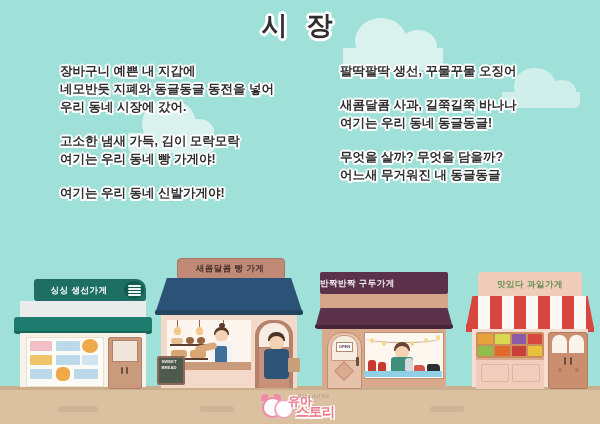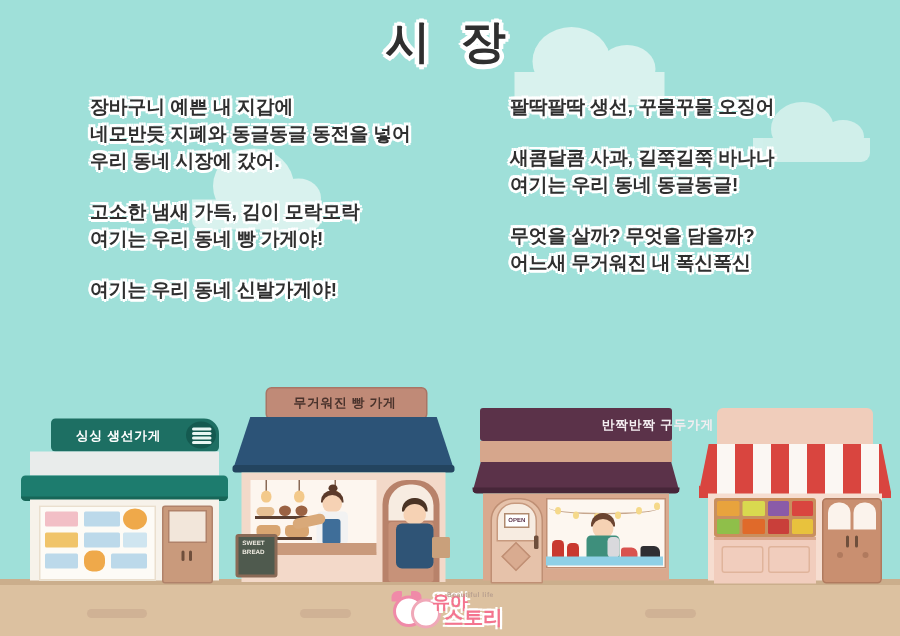--- a/index.html
+++ b/index.html
@@ -22,21 +22,21 @@
   .cloud.c2::before{width:54px;height:50px;left:14px;top:-34px;}
   .cloud.c2::after{width:30px;height:26px;left:56px;top:-14px;}
 
   .cloud.c3{left:502px;top:92px;width:78px;height:16px;border-radius:0 0 6px 6px;opacity:.85;}
   .cloud.c3::before{width:42px;height:36px;left:12px;top:-24px;}
   .cloud.c3::after{width:28px;height:22px;left:46px;top:-12px;}
 
   
   #title{
     position:absolute;left:0;right:0;top:8px;text-align:center;
-    font-size:30px;font-weight:bold;letter-spacing:6px;color:#2f2f2f;
+    font-size:26px;font-weight:bold;letter-spacing:6px;color:#2f2f2f;
     text-shadow:
       -2px -2px 0 #fff, 2px -2px 0 #fff, -2px 2px 0 #fff, 2px 2px 0 #fff,
       -3px 0 0 #fff, 3px 0 0 #fff, 0 -3px 0 #fff, 0 3px 0 #fff;
   }
 
   
   .verses{position:absolute;font-size:12.5px;font-weight:bold;line-height:18px;color:#2f2f2f;
     text-shadow:-1.5px -1.5px 0 #fff,1.5px -1.5px 0 #fff,-1.5px 1.5px 0 #fff,1.5px 1.5px 0 #fff,
                  -2px 0 0 #fff,2px 0 0 #fff,0 -2px 0 #fff,0 2px 0 #fff;}
   #verses-left{left:60px;top:62px;width:290px;}
@@ -96,21 +96,21 @@
   #customer-head{position:absolute;left:114px;top:78px;width:15px;height:14px;border-radius:50%;background:#f6d2b4;}
   #customer-hair{position:absolute;left:113px;top:74px;width:17px;height:9px;border-radius:8px 8px 0 0;background:#4a3324;}
   #customer-body{position:absolute;left:109px;top:91px;width:25px;height:30px;background:#2f5476;border-radius:4px;}
   #customer-bag{position:absolute;left:133px;top:100px;width:12px;height:14px;background:#c9a07b;border-radius:1px;}
   #chalkboard{position:absolute;left:2px;top:98px;width:24px;height:25px;background:#4f5a4e;border:2px solid #8a6a56;border-radius:2px;}
   #chalk-text{position:absolute;left:2px;top:101px;width:24px;text-align:center;font-size:4.2px;line-height:6px;color:#f0ece2;font-weight:bold;}
 
   
   #shop-shoe{left:310px;top:272px;width:148px;height:115px;}
   #shoe-signboard{position:absolute;left:10px;top:0;width:128px;height:22px;background:#5b3249;border-radius:2px;}
-  #shoe-sign-text{position:absolute;left:10px;top:0;width:156px;height:22px;line-height:22px;text-align:right;
+  #shoe-sign-text{position:absolute;left:10px;top:0;width:156px;height:22px;line-height:22px;text-align:left;
       font-size:8.5px;font-weight:bold;color:#f4eef1;letter-spacing:.5px;}
   #shoe-upper{position:absolute;left:10px;top:22px;width:128px;height:14px;background:#d6a68c;}
   #shoe-awning{position:absolute;left:5px;top:36px;width:138px;height:20px;background:#5b3249;
       clip-path:polygon(4% 0,96% 0,100% 100%,0 100%);}
   #shoe-awning-lip{position:absolute;left:5px;top:53px;width:138px;height:4px;background:#472639;border-radius:0 0 3px 3px;}
   #shoe-body{position:absolute;left:12px;top:57px;width:124px;height:58px;background:#d9a98e;}
   #shoe-window{position:absolute;left:54px;top:60px;width:78px;height:45px;background:#fdf7f0;border:1px solid #c08f74;}
   #shoe-door{position:absolute;left:17px;top:60px;width:33px;height:55px;background:#e6c2aa;border:1.5px solid #bf8f74;border-radius:15px 15px 1px 1px;}
   #shoe-door-glass{position:absolute;left:21px;top:63px;width:25px;height:24px;border-radius:12px 12px 0 0;background:#f7ece1;border:1px solid #c79a7f;}
   #open-sign{position:absolute;left:26px;top:70px;width:15px;height:8px;background:#fff;border:1px solid #b08a6e;
@@ -190,21 +190,21 @@
   <div class="verses" id="verses-right">
     <div class="stanza">
       <div class="line">팔딱팔딱 생선, 꾸물꾸물 오징어</div>
     </div>
     <div class="stanza">
       <div class="line">새콤달콤 사과, 길쭉길쭉 바나나</div>
       <div class="line">여기는 우리 동네 동글동글!</div>
     </div>
     <div class="stanza">
       <div class="line">무엇을 살까? 무엇을 담을까?</div>
-      <div class="line">어느새 무거워진 내 폭신폭신</div>
+      <div class="line">어느새 무거워진 내 동글동글</div>
     </div>
   </div>
 
   <div id="ground"></div>
   <div id="curb"></div>
   <div class="ground-dash" style="left:58px;width:40px;"></div>
   <div class="ground-dash" style="left:200px;width:34px;"></div>
   <div class="ground-dash" style="left:430px;width:34px;"></div>
 
   <div class="shop" id="shop-fish">
@@ -231,21 +231,21 @@
     <div class="tray" style="left:48px;top:88px;width:14px;height:14px;background:#efa94a;border-radius:40%;"></div>
     <div class="tray" style="left:66px;top:90px;width:24px;height:10px;background:#bcd9ea;"></div>
     <div id="fish-door"></div>
     <div id="fish-door-glass"></div>
     <div class="fish-handle" style="left:113px;"></div>
     <div class="fish-handle" style="left:118px;"></div>
   </div>
 
   <div class="shop" id="shop-bakery">
     <div id="bakery-signboard"></div>
-    <div id="bakery-sign-text">무거워진 빵 가게</div>
+    <div id="bakery-sign-text">새콤달콤 빵 가게</div>
     <div id="bakery-roof"></div>
     <div id="bakery-roof-edge"></div>
     <div id="bakery-body"></div>
     <div id="bakery-window"></div>
 
     <div class="lamp-cord" style="left:22px;"></div>
     <div class="lamp-bulb" style="left:19px;"></div>
     <div class="lamp-cord" style="left:44px;"></div>
     <div class="lamp-bulb" style="left:41px;"></div>
     <div class="lamp-cord" style="left:68px;"></div>
@@ -308,20 +308,21 @@
     <div class="shoe-item" style="left:58px;top:88px;width:8px;height:13px;background:#c9392f;border-radius:3px 3px 1px 1px;"></div>
     <div class="shoe-item" style="left:68px;top:90px;width:8px;height:11px;background:#c9392f;border-radius:3px 3px 1px 1px;"></div>
     <div class="shoe-item" style="left:104px;top:93px;width:11px;height:7px;background:#d9534f;"></div>
     <div class="shoe-item" style="left:117px;top:92px;width:13px;height:8px;background:#2f2f33;"></div>
     <div class="shoe-item" style="left:95px;top:86px;width:8px;height:14px;background:#d9d9dd;border-radius:3px;"></div>
     <div id="shoe-floor"></div>
   </div>
 
   <div class="shop" id="shop-fruit">
     <div id="fruit-signboard"></div>
+    <div id="fruit-sign-text">맛있다 과일가게</div>
     <div id="fruit-awning"></div>
     <div id="fruit-awning-scallop"></div>
     <div id="fruit-body"></div>
     <div id="fruit-stand"></div>
 
     <div class="crate" style="left:12px;top:62px;width:15px;height:10px;background:#e8a33d;"></div>
     <div class="crate" style="left:29px;top:62px;width:15px;height:10px;background:#d9d94f;"></div>
     <div class="crate" style="left:46px;top:62px;width:14px;height:10px;background:#8a5ba8;"></div>
     <div class="crate" style="left:62px;top:62px;width:14px;height:10px;background:#d9453f;"></div>
     <div class="crate" style="left:12px;top:74px;width:15px;height:10px;background:#8fbf4a;"></div>

